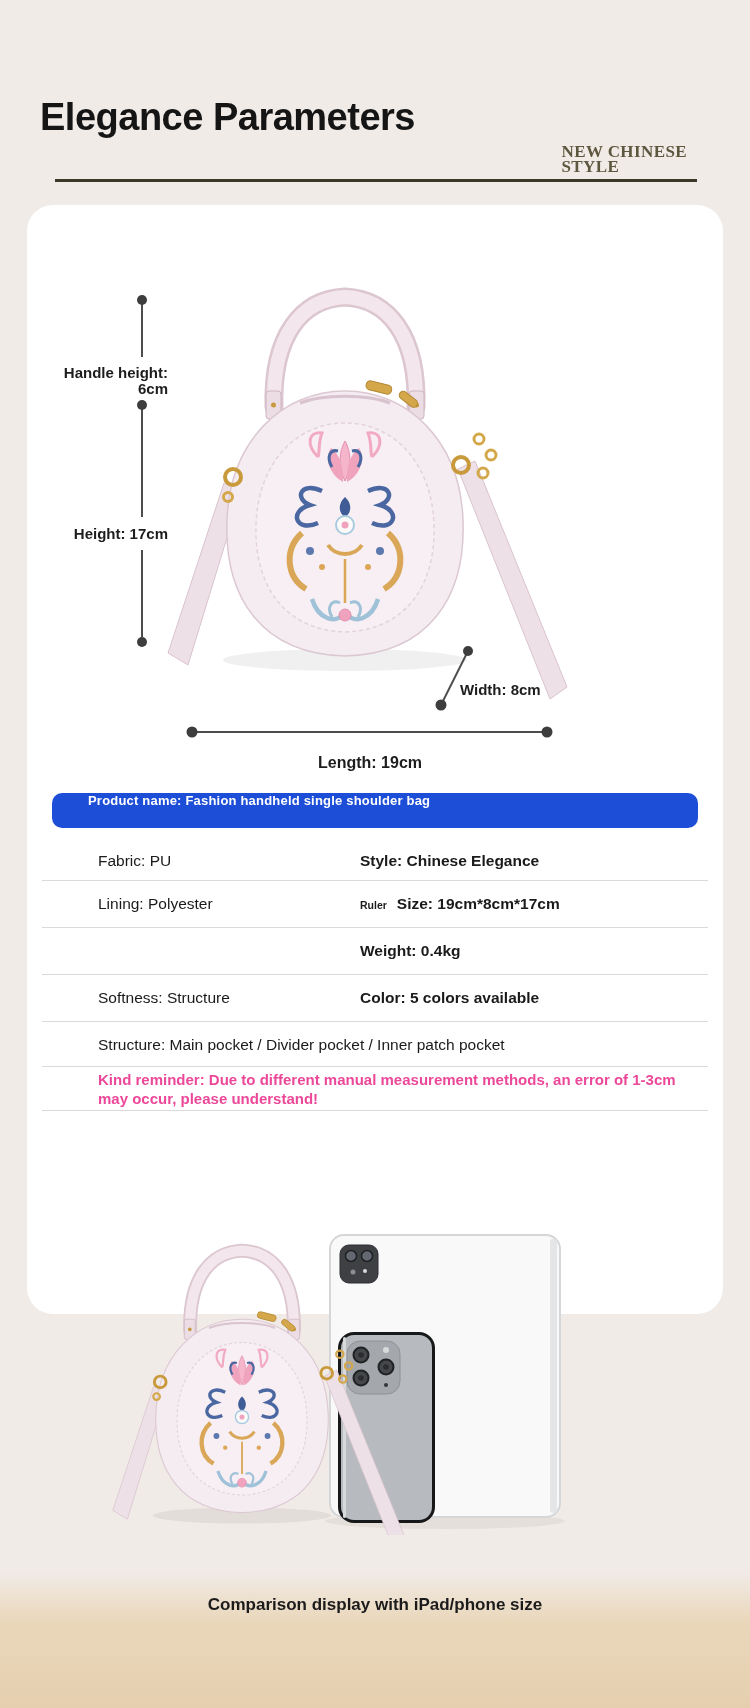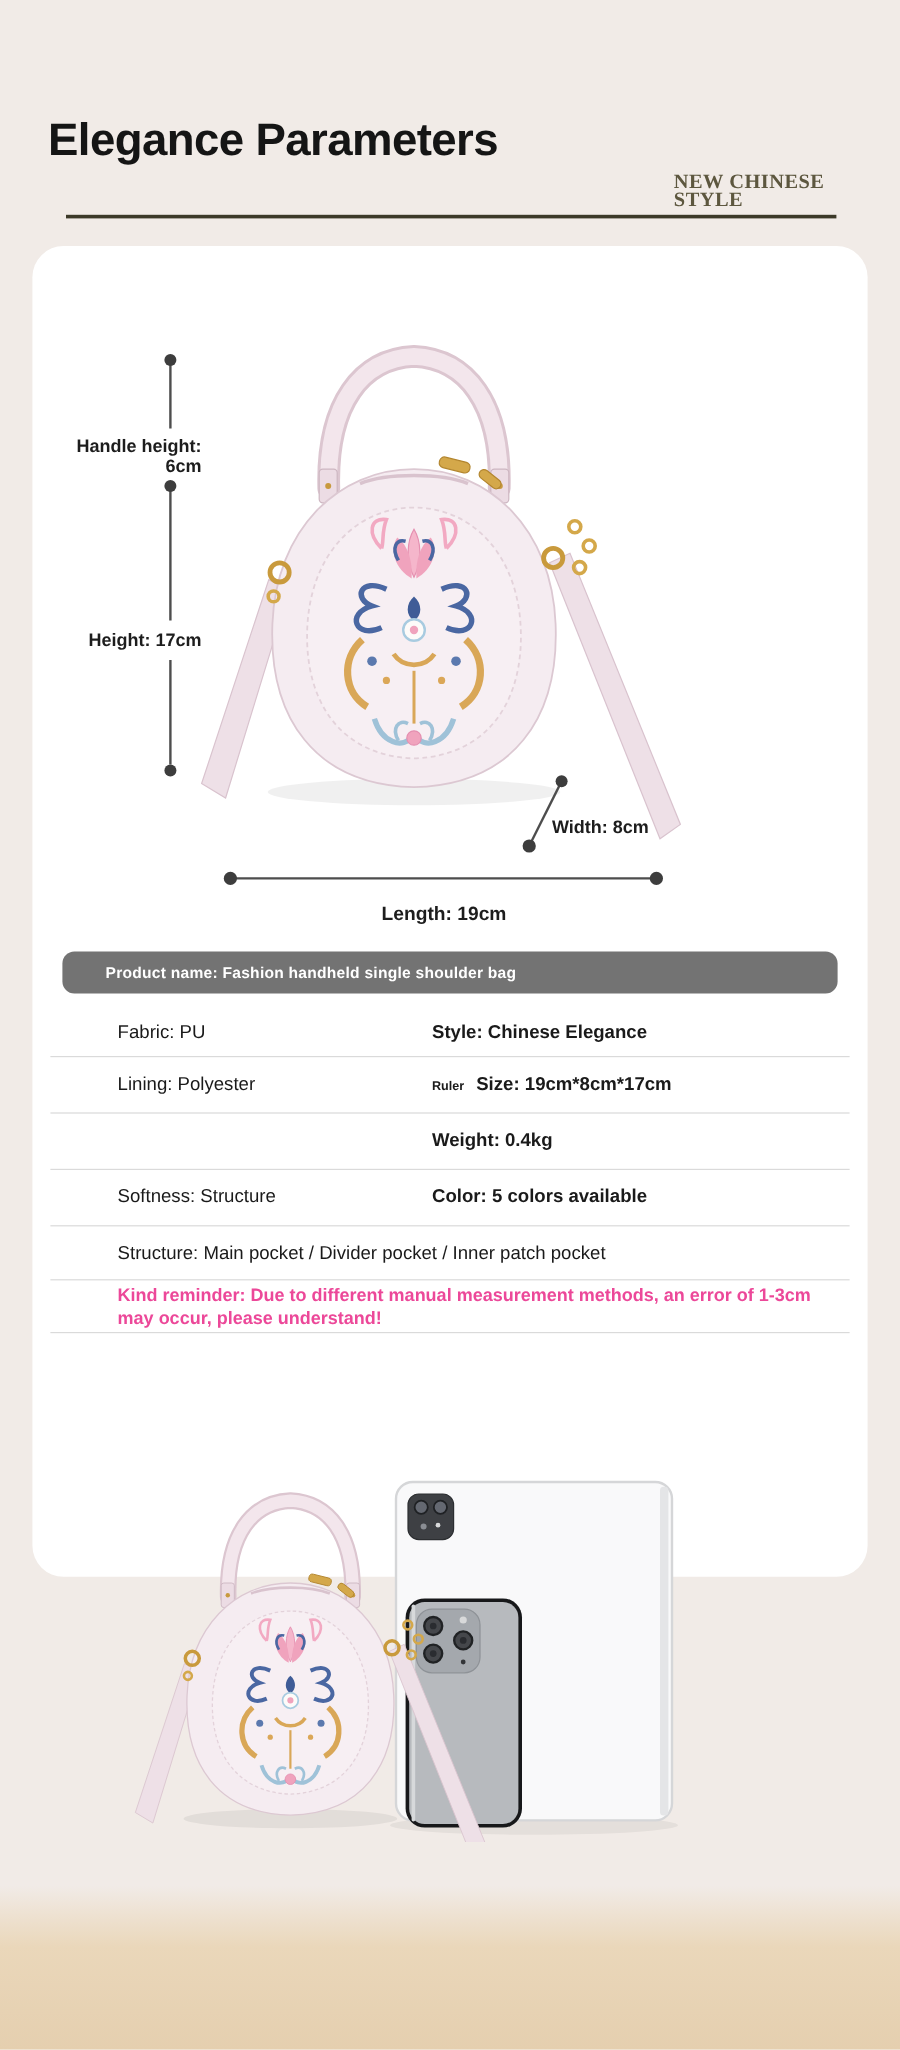--- a/index.html
+++ b/index.html
@@ -32,22 +32,22 @@
   .dim-label {
     position:absolute; font-size:15px; font-weight:700; color:#1d1d1d; line-height:16px;
   }
   .lbl-handle { left:10px; top:160px; width:131px; text-align:right; }
   .lbl-height { left:10px; top:321px; width:131px; text-align:right; }
   .lbl-width  { left:433px; top:477px; width:140px; text-align:left; }
   .lbl-length { left:243px; top:550px; width:200px; text-align:center; font-size:16px; }
   
   .banner {
     position:absolute; left:25px; top:588px; width:646px; height:35px;
-    background:#737373; border-radius:10px;
-    display:flex; align-items:center; padding-left:36px;
+    background:#1d4ed8; border-radius:10px;
+    display:flex; padding-left:36px;
   }
   .banner span { color:#ffffff; font-size:13px; font-weight:700; letter-spacing:0.2px; }
   
   .ptable { position:absolute; left:15px; top:636px; width:666px; }
   .prow {
     position:relative; display:flex; align-items:center;
     border-bottom:1px solid #dadada;
   }
   .r1{height:40px;} .r2{height:47px;} .r3{height:47px;} .r4{height:47px;} .r5{height:45px;} .r6{height:44px;}
   .cell-l {
@@ -222,13 +222,14 @@
         <circle cx="361" cy="1373" r="2.8" fill="#2a2c30"></circle>
         <circle cx="386" cy="1362" r="2.8" fill="#2a2c30"></circle>
         <circle cx="386" cy="1345" r="3" fill="#d8d9da"></circle>
         <circle cx="386" cy="1380" r="2" fill="#333538"></circle>
       </g>
     </g>
 
     <use href="#bag-art" xlink:href="#bag-art" xmlns:xlink="http://www.w3.org/1999/xlink" transform="translate(-9.85,1032.4) scale(0.73)"></use>
   </svg>
 
+  <div class="caption">Comparison display with iPad/phone size</div>
 </div>
 
 </body></html>

